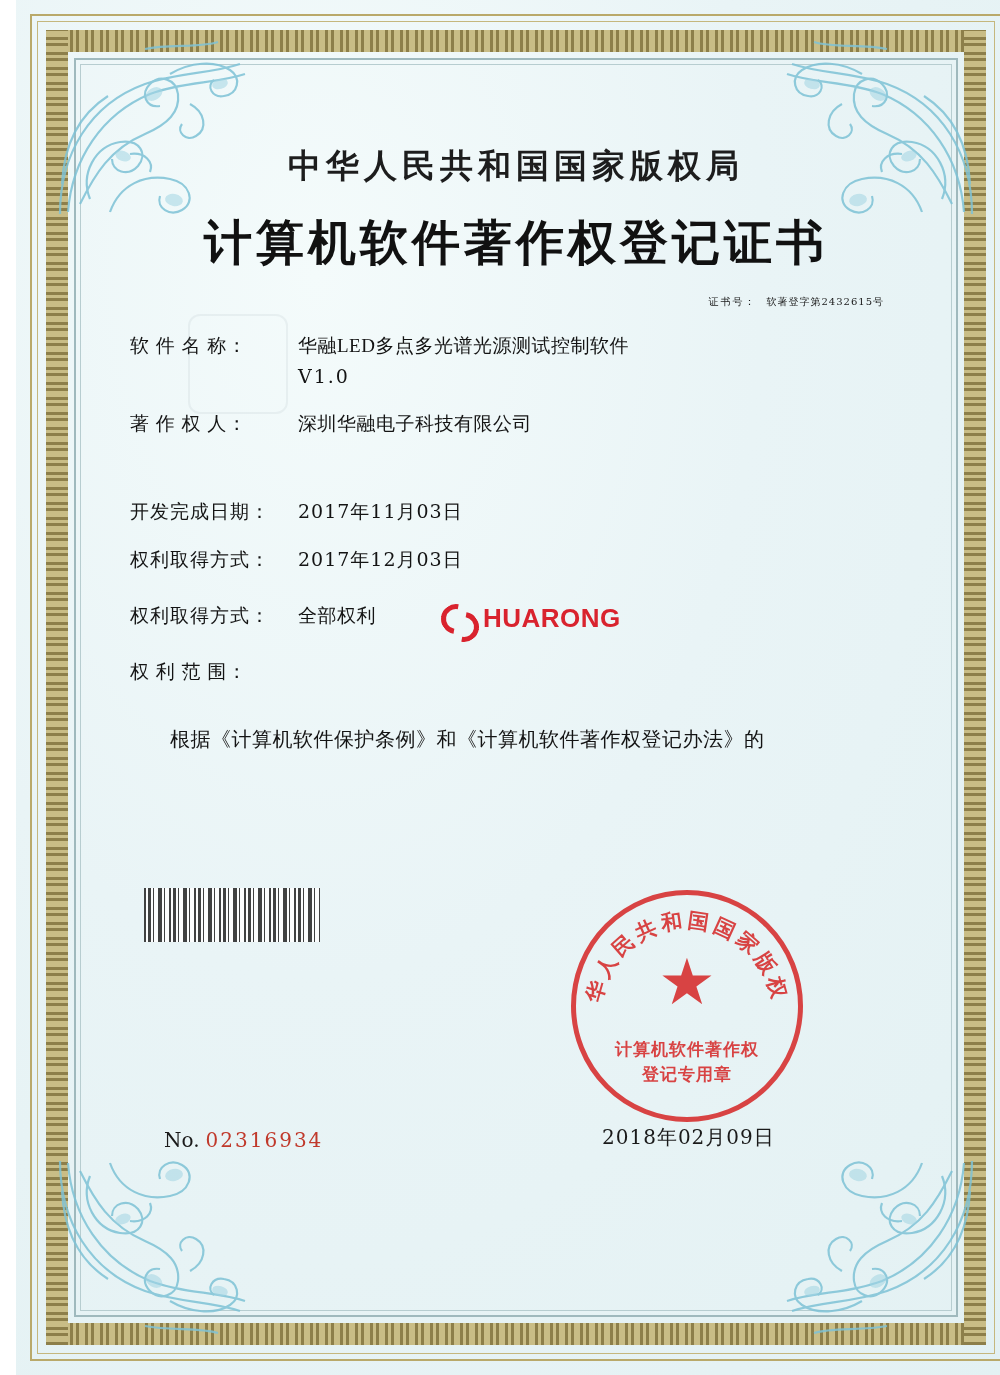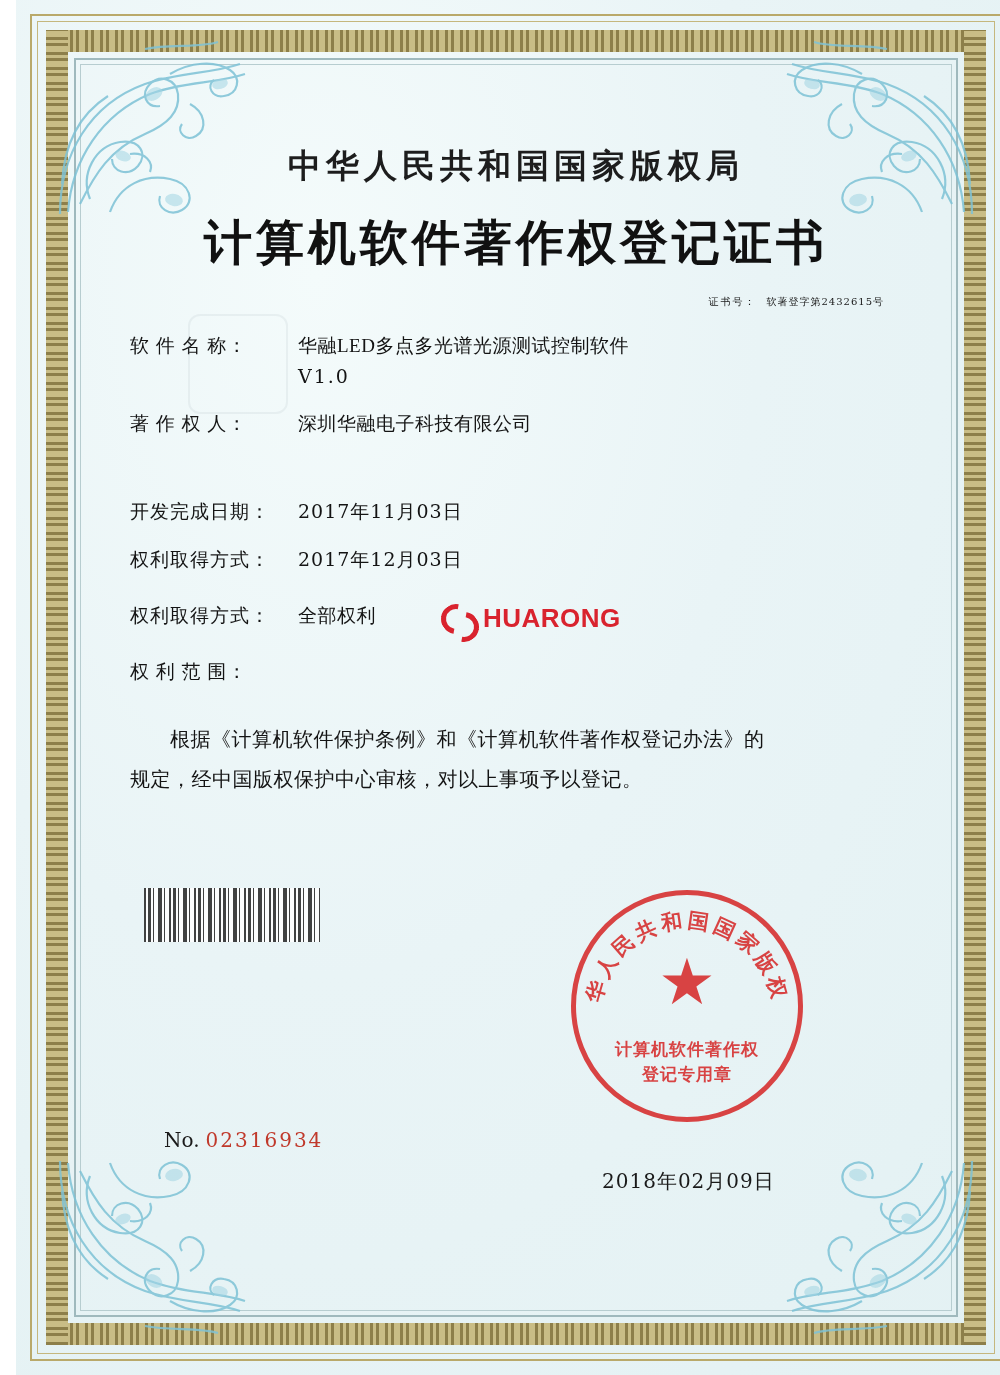--- a/index.html
+++ b/index.html
@@ -266,21 +266,20 @@
   .seal .l2 { top: 168px; text-align: center; }
 
   .seal-date {
     position: absolute;
     left: 586px;
     top: 1124px;
     font-size: 20px;
     color: #1a1a1a;
     letter-spacing: 1px;
     font-family: "DejaVu Serif", serif;
-    margin-top: 44px;
   }
 
   .serial {
     position: absolute;
     left: 148px;
     top: 1128px;
     font-size: 20px;
     font-family: "DejaVu Serif", serif;
     color: #1a1a1a;
   }
@@ -439,21 +438,20 @@
 
       <div class="field-row" style="margin-bottom:30px">
         <div class="field-label">权 利 范 围：</div>
       </div>
 
 
     </div>
 
     <div class="para">
       <span class="indent"></span><span>根据《计算机软件保护条例》和《计算机软件著作权登记办法》的</span><br>
-      <span>规定，经中国版权保护中心审核，对以上事项予以登记。</span>
     </div>
 
   </div>
 
   <div class="logo">
     <span class="mark"></span>
     <span class="word">HUARONG</span>
   </div>
 
   <div class="barcode"></div>

